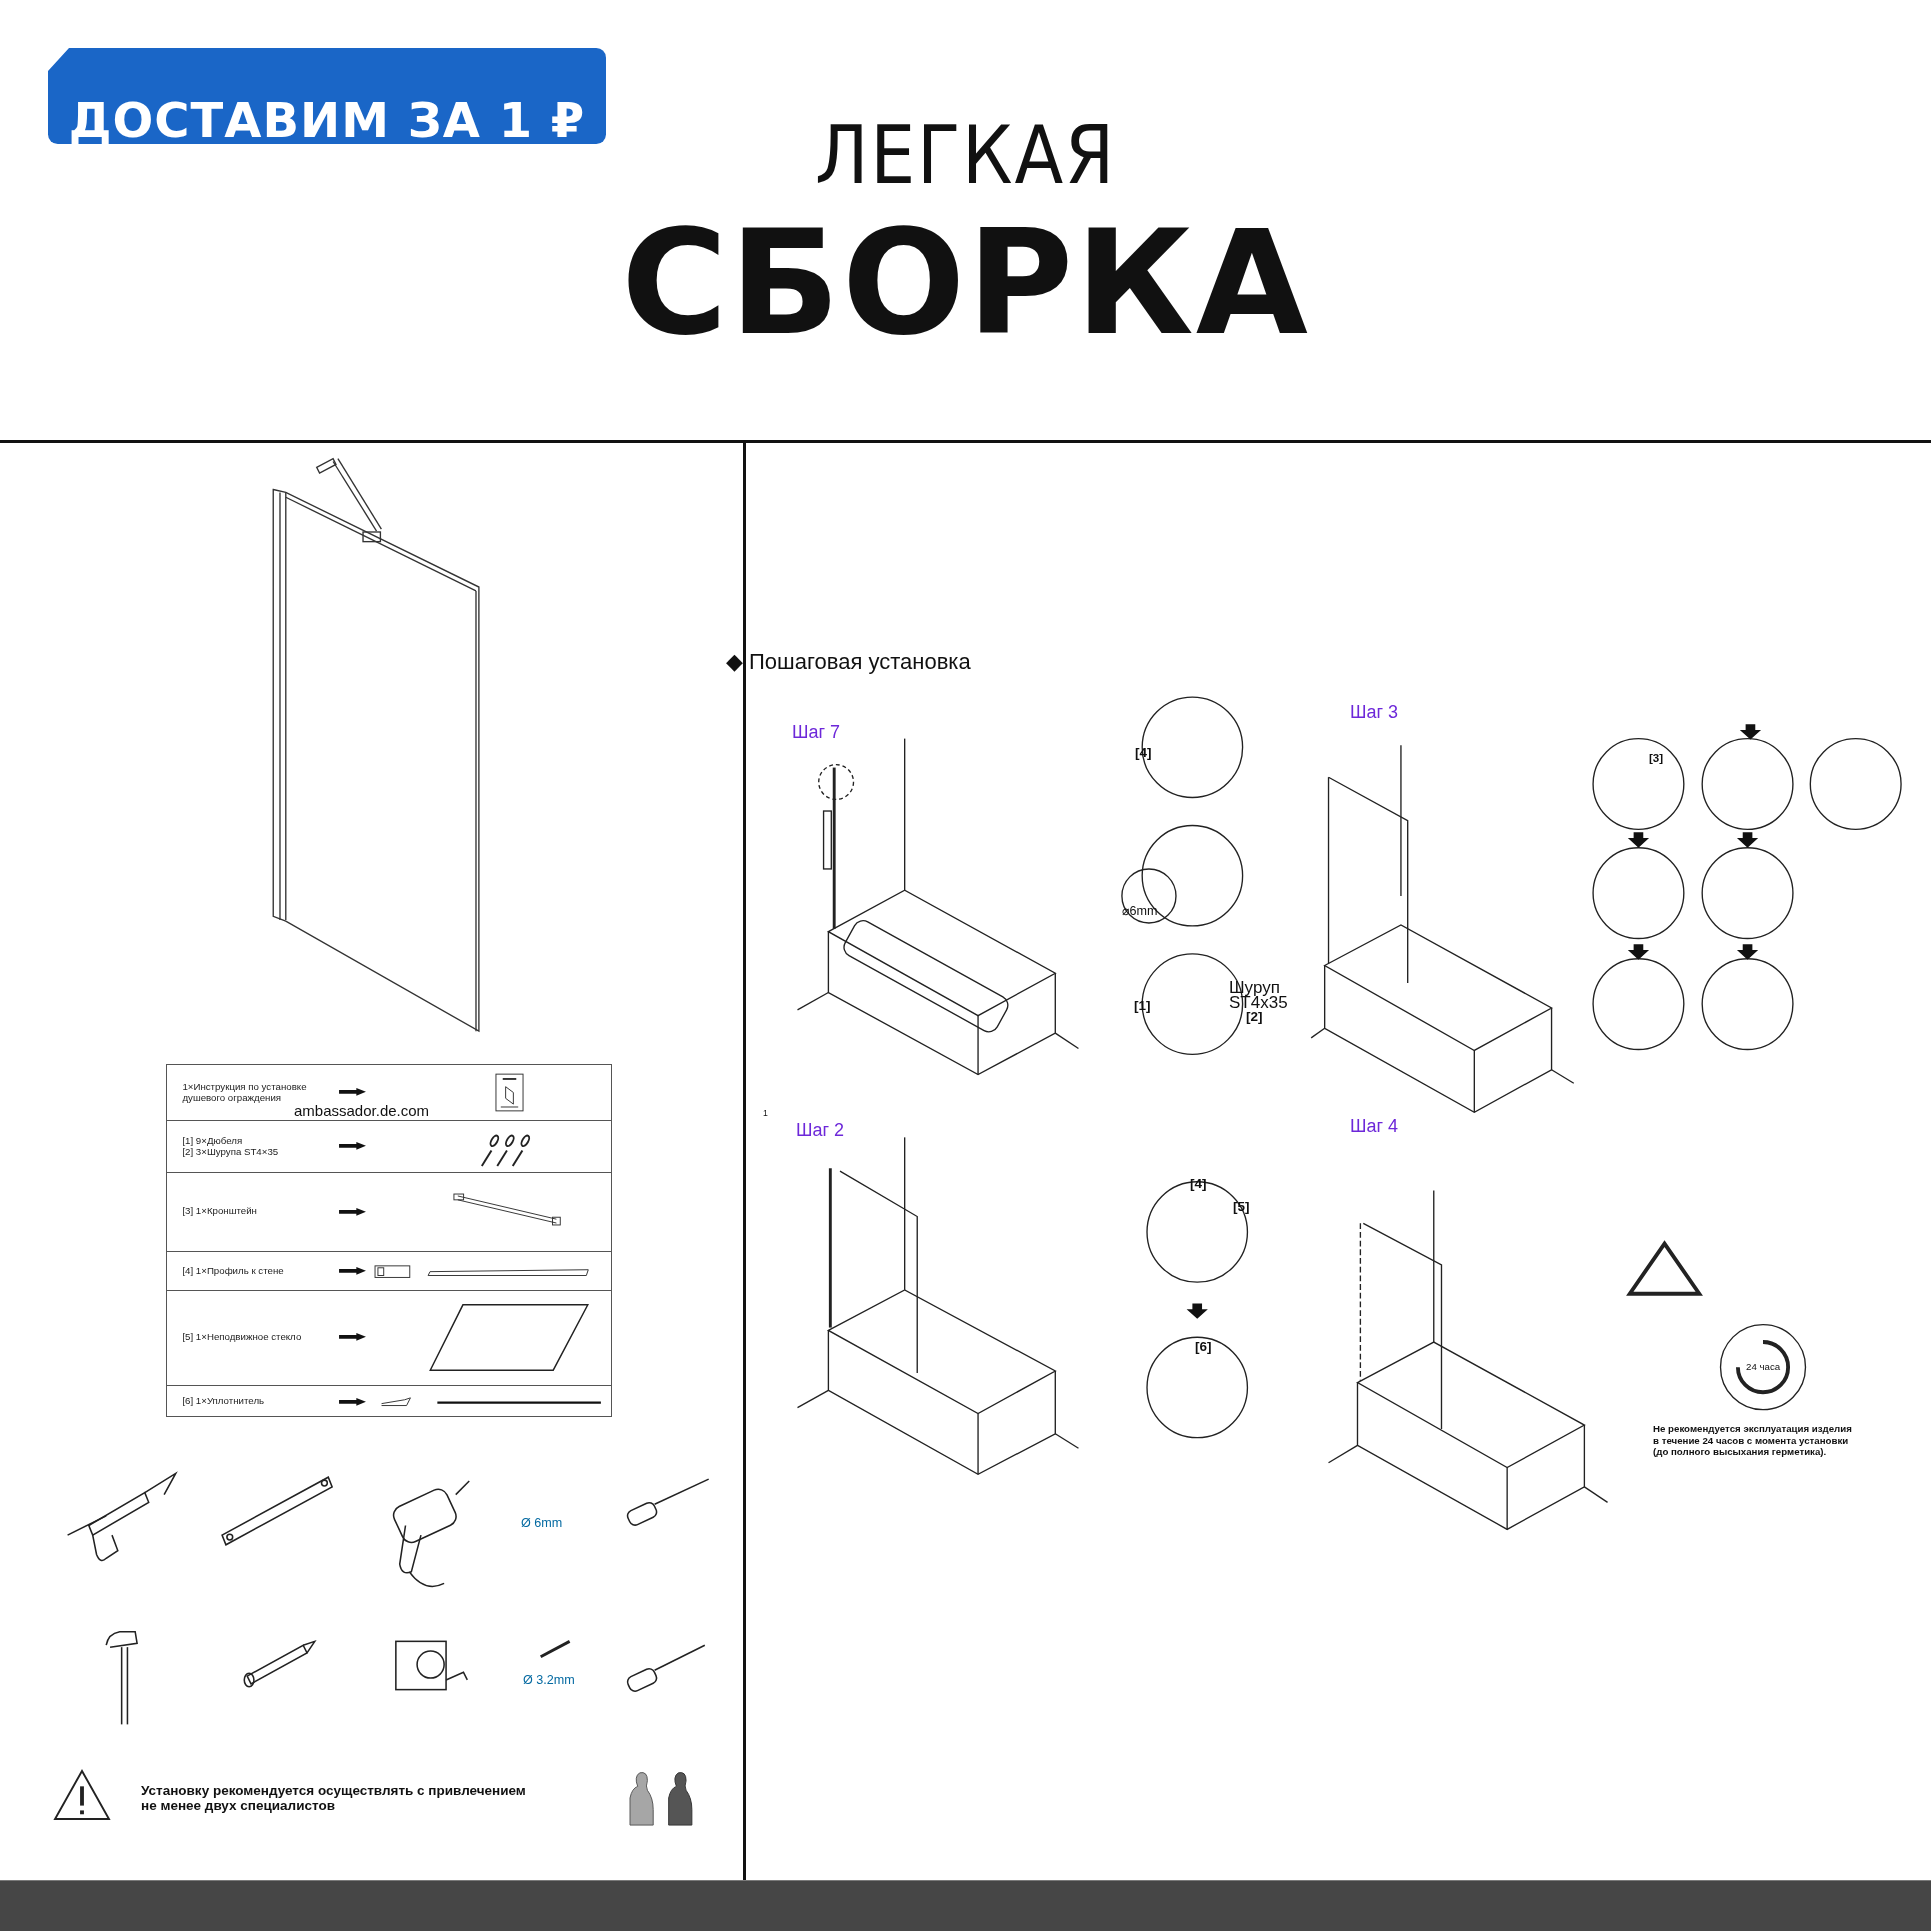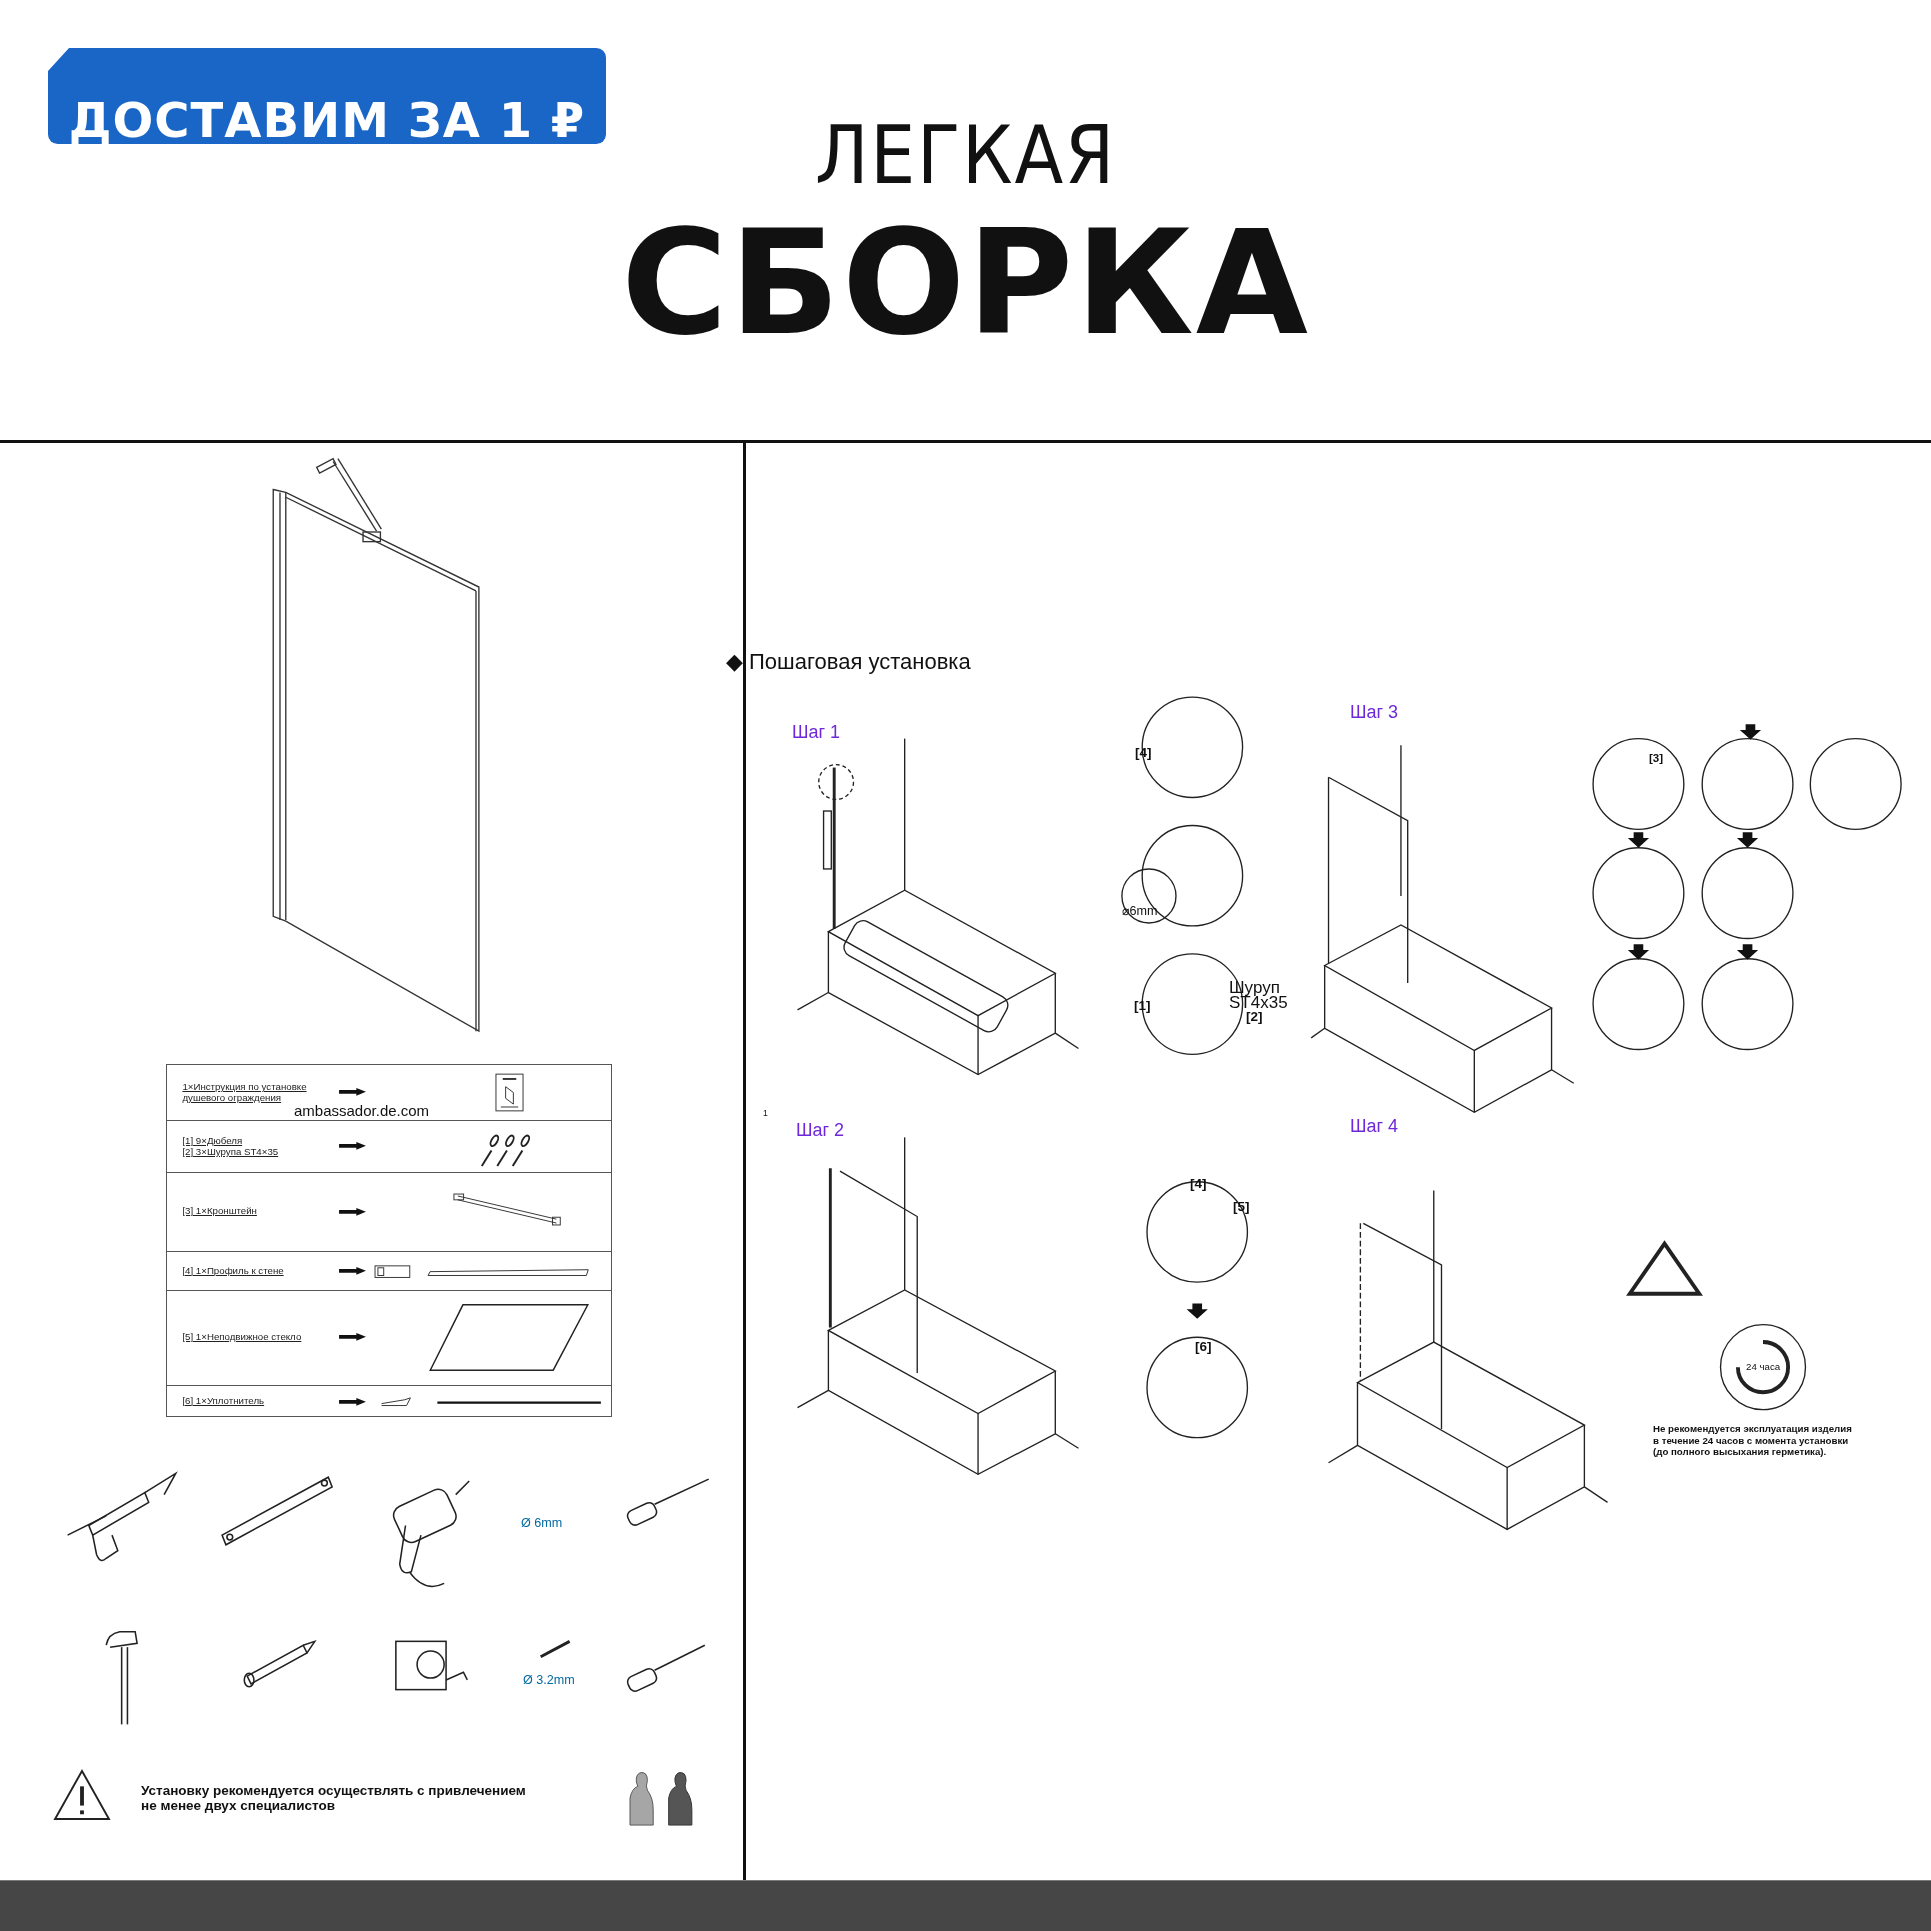--- a/index.html
+++ b/index.html
@@ -10,21 +10,21 @@
   .badge span { color:#fff; font-family:"DejaVu Sans", sans-serif; font-weight:bold; font-size:48px; letter-spacing:1px;margin-top:48px; }
   .title-light { left:0; width:1931px; top:108px; text-align:center; font-family:"DejaVu Sans", sans-serif; font-weight:normal; font-size:81px; transform:scaleX(0.88); letter-spacing:1.9px; }
   .title-bold { left:0; width:1931px; top:198px; text-align:center; font-family:"DejaVu Sans", sans-serif; font-weight:bold; font-size:145px; letter-spacing:1.9px; }
   .hline { left:0; top:440px; width:1931px; height:2.9px; background:#111; }
   .vline { left:743px; top:442px; width:2.9px; height:1445px; background:#111; }
   .footer { left:0; top:1880px; width:1931px; height:51px; background:#464646; border-top:1.9px solid #7a7a7a; }
   svg { position:absolute; overflow:visible; }
   .parts { left:166px; top:1064px; width:446px; height:353px; border:1.9px solid #555; box-sizing:border-box; }
   .prow { position:absolute; left:0; width:100%; border-bottom:1.9px solid #555; box-sizing:border-box; }
   .prow:last-child { border-bottom:none; }
-  .plabel { position:absolute; left:15.4px; font-size:9.7px; line-height:10.6px; color:#222;text-decoration:underline; }
+  .plabel { position:absolute; left:15.4px; font-size:9.7px; line-height:10.6px; color:#222; }
   .parrow { position:absolute; left:172px; width:27px; height:7.7px; }
   .site { position:absolute; left:127px; top:37px; font-size:15px; color:#111; }
   .small { font-size:12.6px; color:#0369a1; }
   .note { font-weight:bold; font-size:13.5px; line-height:15.4px; color:#111; }
   .step { font-size:18px; color:#6d28d9; }
 </style>
 </head>
 <body>
 
 <div class="abs badge">
@@ -208,21 +208,21 @@
   <div>не менее двух специалистов</div>
 </div>
 <svg class="abs" style="left:624px;top:1769px" width="70" height="58" viewBox="0 0 72 60">
   <path d="M6,58 L6,30 Q8,20 14,18 Q10,8 16,4 Q24,2 24,12 Q22,18 24,22 Q30,30 30,42 L30,58 Z" fill="#a6a6a6" stroke="#555"></path>
   <path d="M46,58 L46,30 Q48,20 54,18 Q50,8 56,4 Q64,2 64,12 Q62,18 64,22 Q70,30 70,42 L70,58 Z" fill="#555" stroke="#333"></path>
 </svg>
 
 <div class="abs" style="left:726px;top:649px;font-size:22px;">
   <span>◆ </span><span>Пошаговая установка</span>
 </div>
-<div class="abs step" style="left:792px;top:722px">Шаг 1</div>
+<div class="abs step" style="left:792px;top:722px">Шаг 7</div>
 <div class="abs step" style="left:796px;top:1120px">Шаг 2</div>
 <div class="abs step" style="left:1350px;top:702px">Шаг 3</div>
 <div class="abs step" style="left:1350px;top:1116px">Шаг 4</div>
 <div class="abs" style="left:763px;top:1108px;font-size:8.7px">1</div>
 
 <svg class="abs" style="left:0;top:0;width:1931px;height:1931px;pointer-events:none" viewBox="0 0 2000 2000" width="1931" height="1931">
   <g fill="none" stroke="#222" stroke-width="1.4">
 
     <g>
       <line x1="937" y1="765" x2="937" y2="922"></line>

